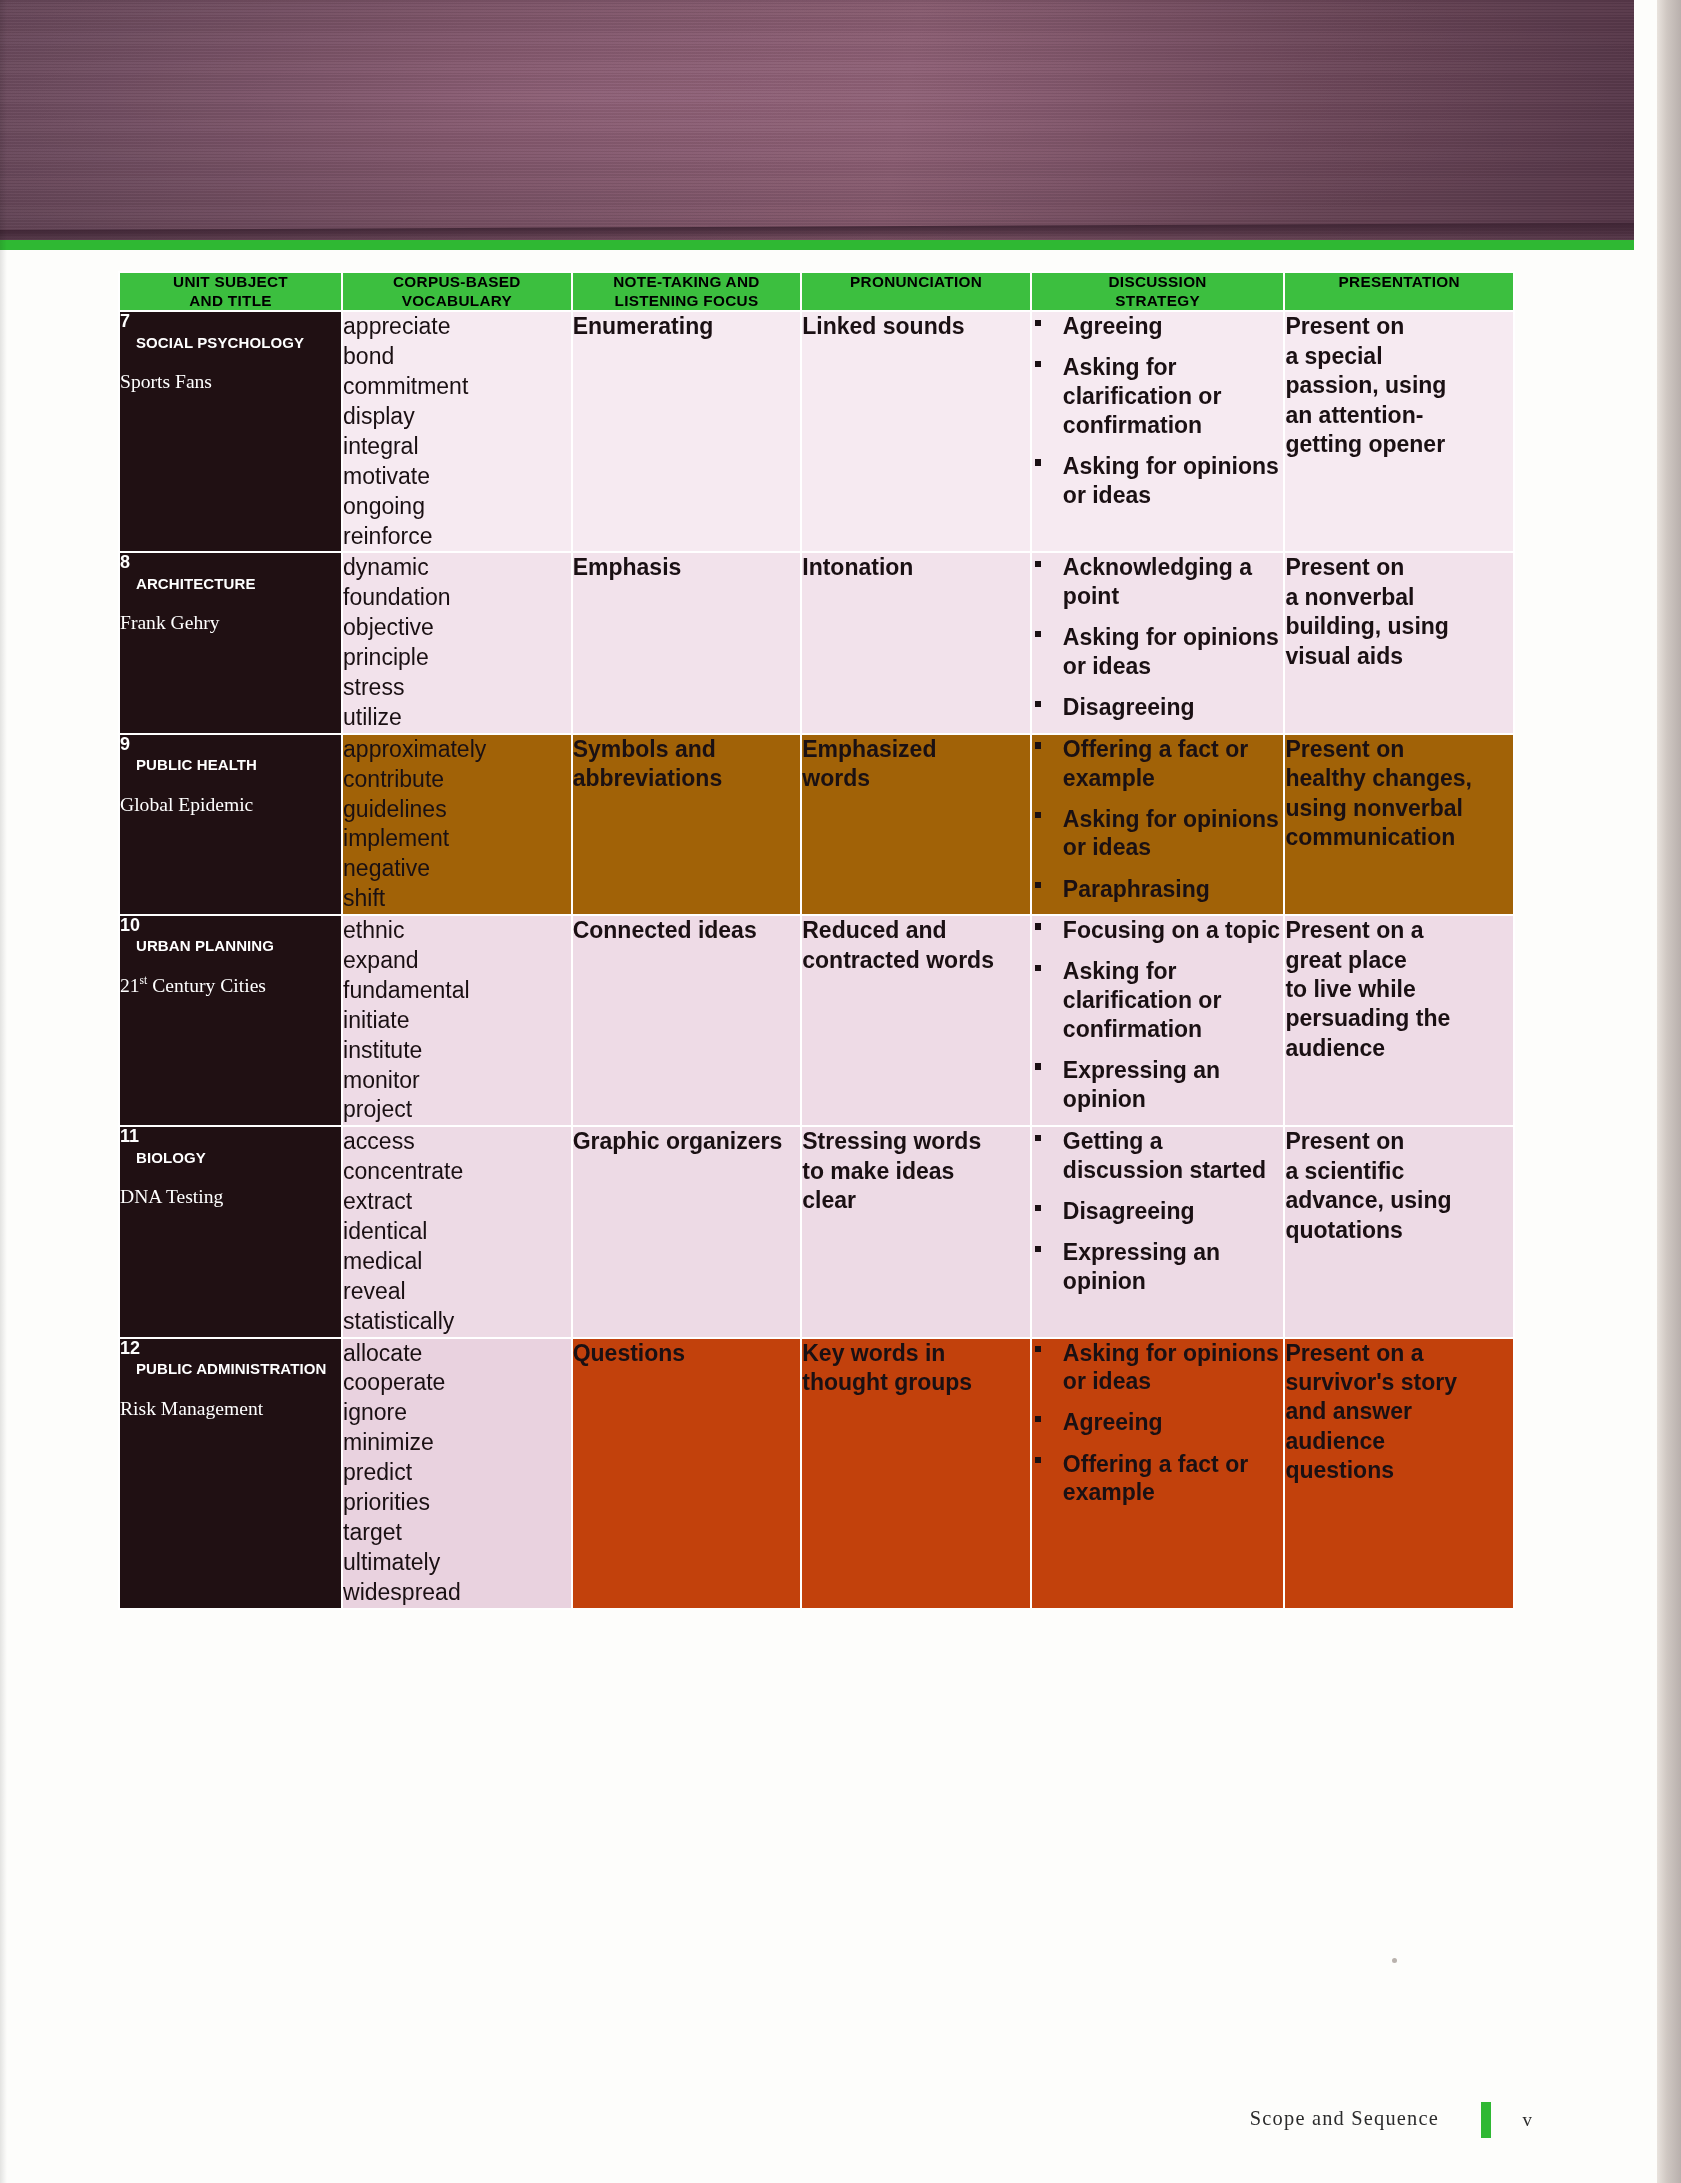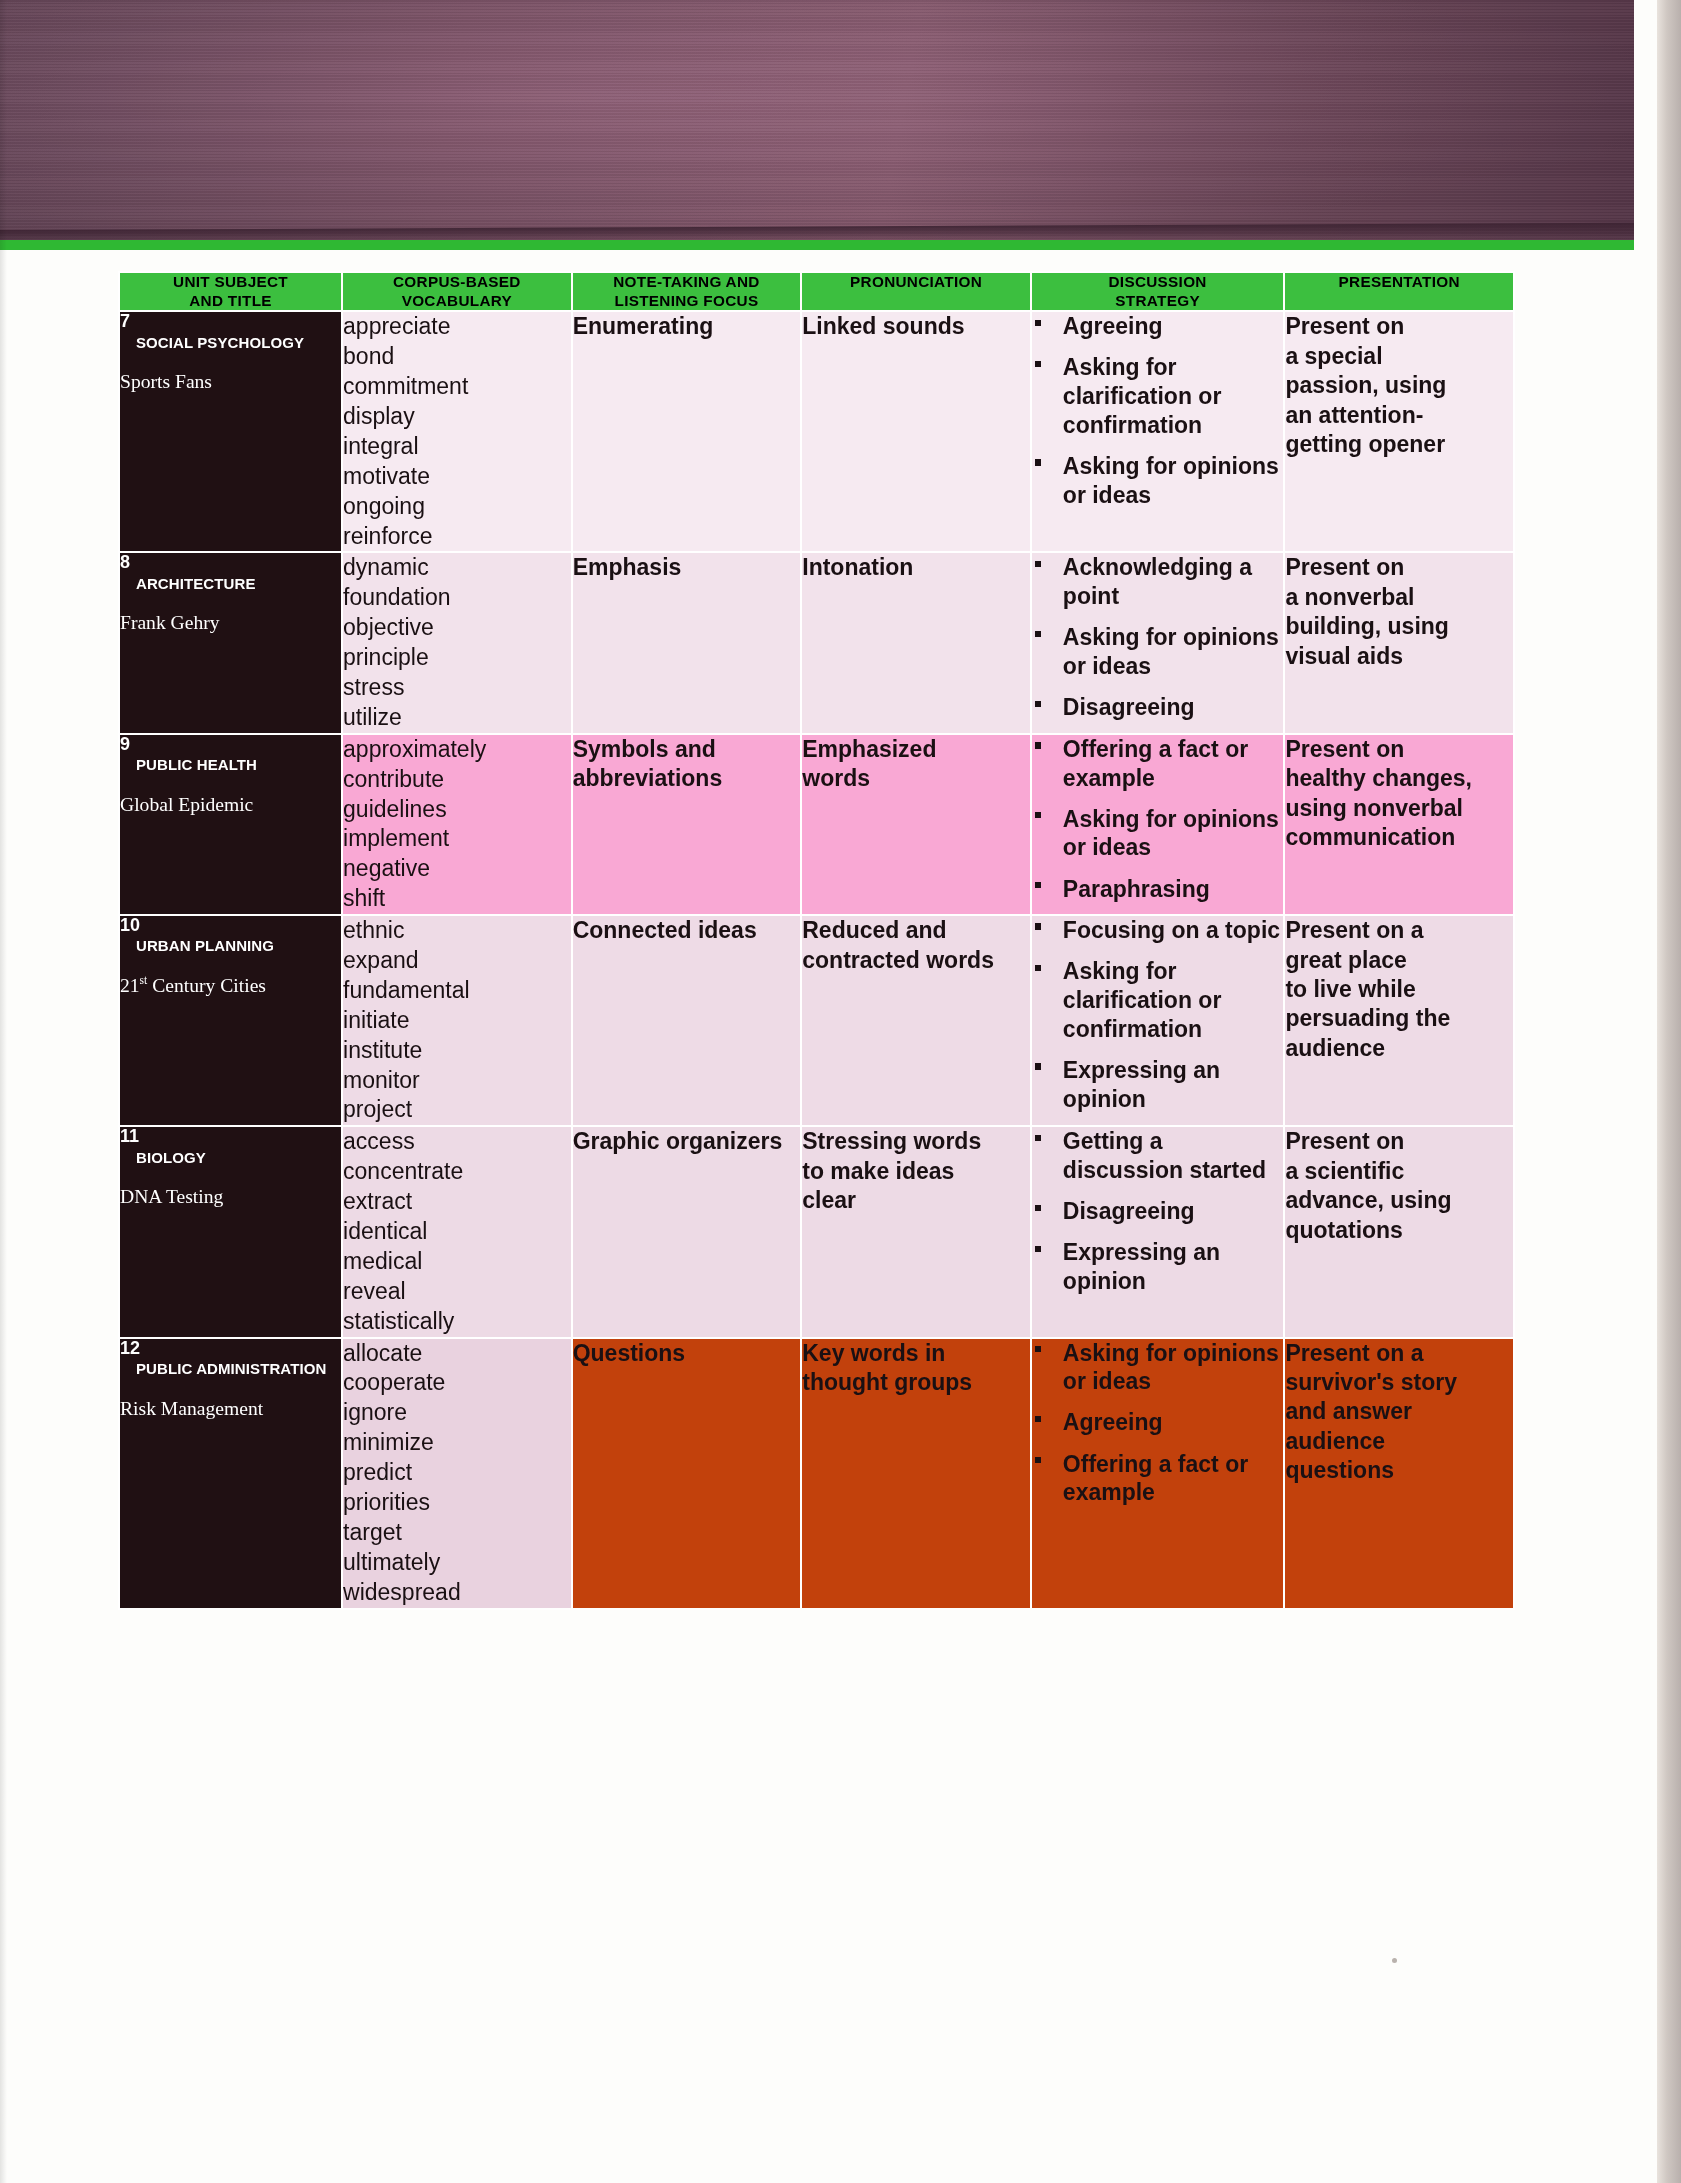--- a/index.html
+++ b/index.html
@@ -183,21 +183,21 @@
     line-height: 1.30;
   }
   td.cell .line {
     display: block;
     line-height: 1.28;
   }
 
   
   tr.r1 td.cell { background: #f6eaf1; }
   tr.r2 td.cell { background: #f2e2eb; }
-  tr.r3 td.cell { background: #f9a8d4; }
+  tr.r3 td.cell { background: #a16207; }
   tr.r4 td.cell { background: #eedbe6; }
   tr.r5 td.cell { background: #eddae5; }
   tr.r6 td.cell { background: #c2410c; }
   tr.r6 td.cell.vocab { background: #e9d2df; }
 
   
   #footer {
     position: absolute;
     left: 0;
     bottom: 39px;
@@ -521,15 +521,20 @@
             <span class="line">and answer</span>
             <span class="line">audience</span>
             <span class="line">questions</span>
           </td>
         </tr>
 
       </tbody>
     </table>
   </div>
 
+  <div id="footer">
+    <div id="footer-label">Scope and Sequence</div>
+    <div id="footer-bar"></div>
+    <div id="footer-page">v</div>
+  </div>
 
 </div>
 
 
 </body></html>

